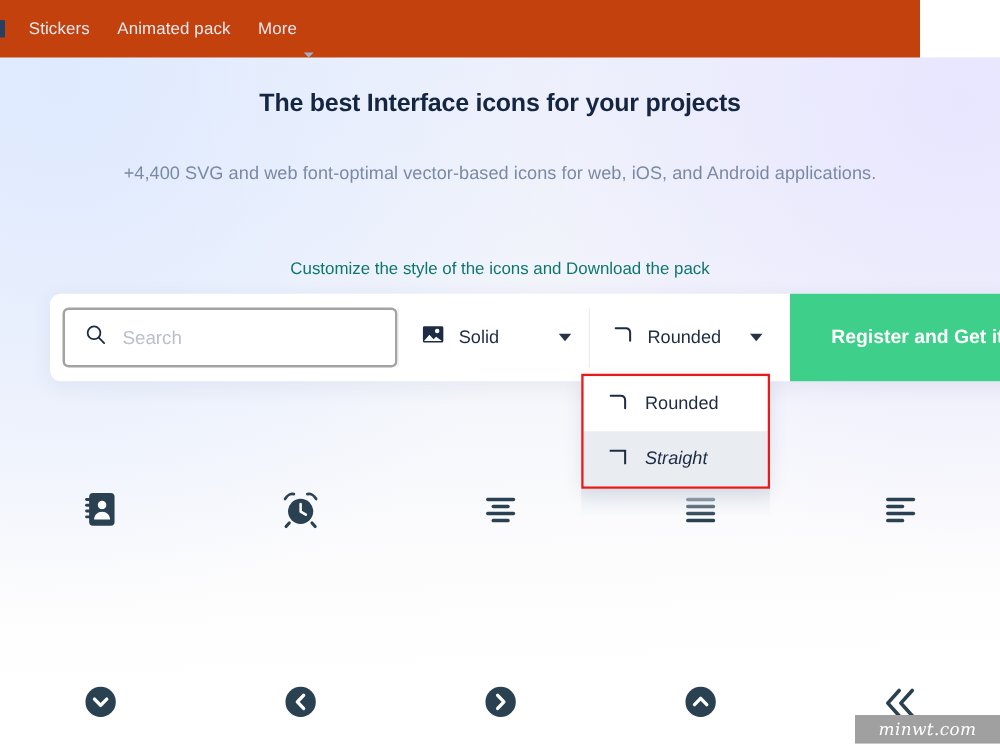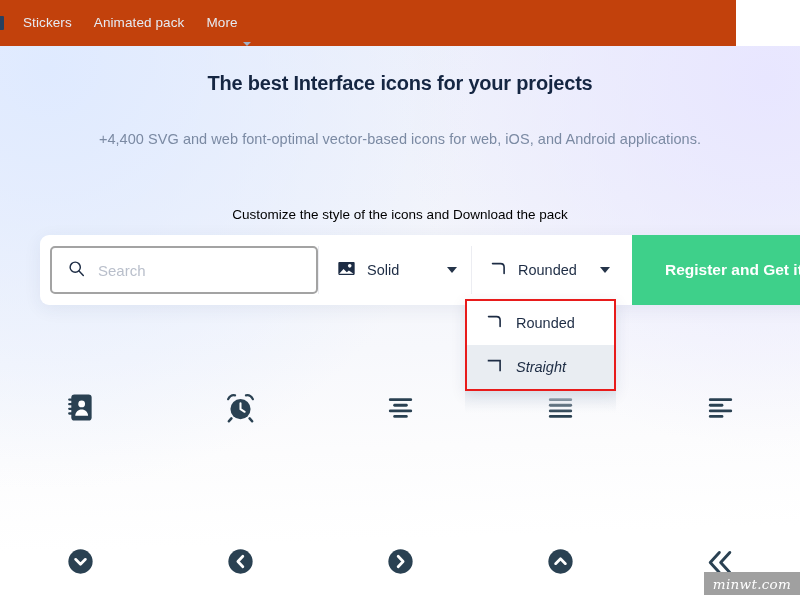--- a/index.html
+++ b/index.html
@@ -81,21 +81,21 @@
     font-size: 14.5px;
     color: #7b8aa3;
     letter-spacing: .05px;
   }
   .customize-label {
     position: absolute;
     left: 0; top: 207px;
     width: 800px;
     text-align: center;
     font-size: 13.5px;
-    color: #000000;
+    color: #0f766e;
     font-weight: 500;
   }
 
   
   .search-card {
     position: absolute;
     left: 40px; top: 235px;
     width: 790px; height: 70px;
     background: #ffffff;
     border-radius: 9px;
@@ -216,21 +216,21 @@
     align-items: flex-start;
     justify-content: center;
     padding-top: 17px;
   }
   .icon-row.row2 .icon-cell { padding-top: 22px; }
 
   
   .watermark {
     position: absolute;
     right: 0; bottom: 0;
-    width: 96px; height: 23px;
+    width: 116px; height: 23px;
     background: #a0a0a0;
     color: #ffffff;
     font-family: "DejaVu Serif", serif;
     font-style: italic;
     font-size: 13.5px;
     display: flex;
     align-items: center;
     justify-content: center;
     letter-spacing: .3px;
     z-index: 50;

